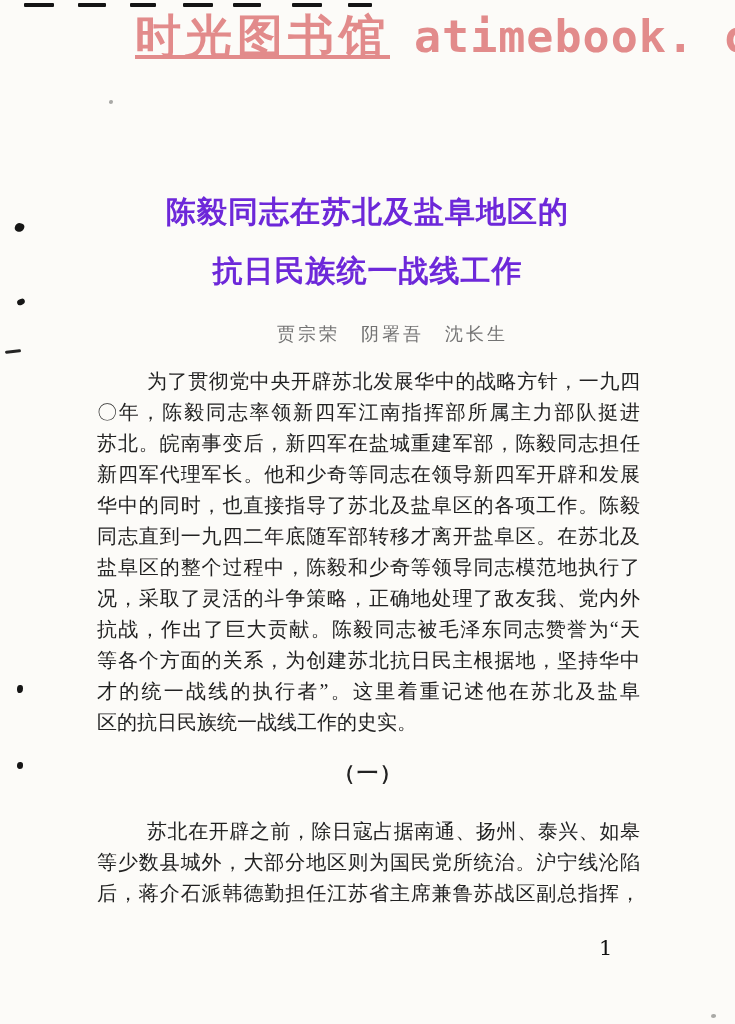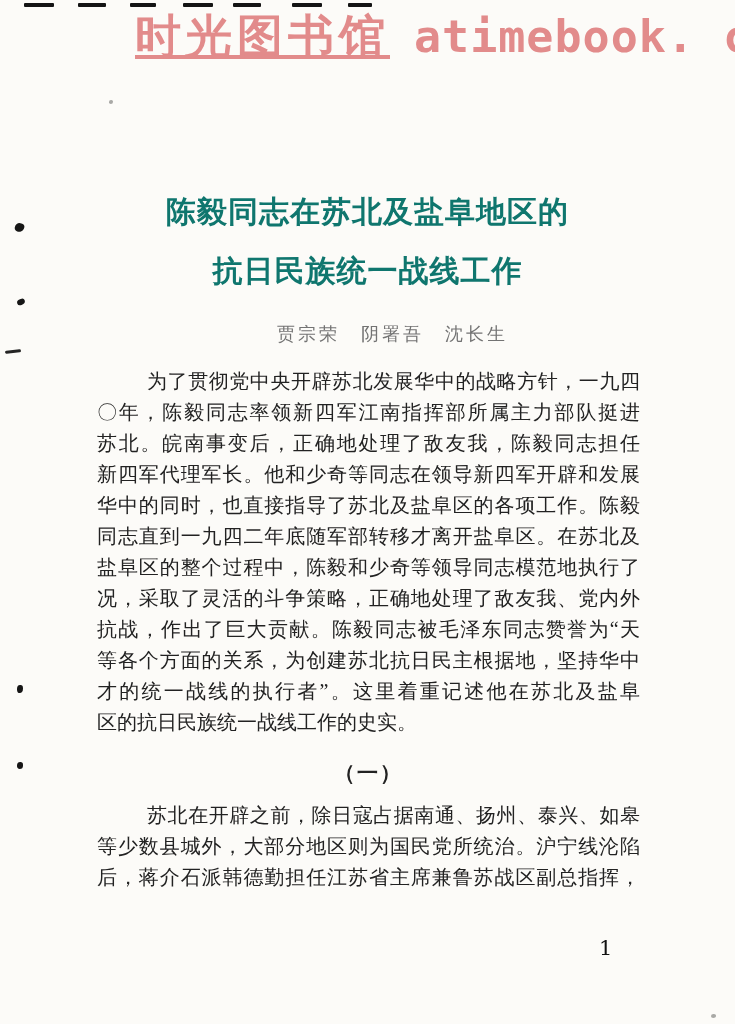--- a/index.html
+++ b/index.html
@@ -35,21 +35,21 @@
   .wm-en{
     font-family:"DejaVu Sans Mono","Liberation Mono",monospace;
     font-size:45px;letter-spacing:1px;margin-left:24px;
   }
 
   
   .title-line{
     position:absolute;left:0;right:0;
     text-align:center;
     font-size:30px;font-weight:bold;
-    letter-spacing:1px;color:#0f766e;
+    letter-spacing:1px;color:#6d28d9;
   }
   .title-line.l1{top:192px;}
   .title-line.l2{top:251px;}
 
   
   .authors{
     position:absolute;top:322px;left:50px;right:0;
     text-align:center;
     font-size:18px;letter-spacing:3px;color:#737373;
   }
@@ -64,21 +64,21 @@
     white-space:nowrap;overflow:hidden;
     text-align:justify;text-align-last:justify;
   }
   .bline.last{text-align-last:left;}
   .bline.indent{text-indent:2.5em;}
   .section-marker{
     height:30px;line-height:30px;margin-top:20px;
     text-align:center;text-align-last:center;
     font-weight:bold;font-size:21px;letter-spacing:2px;
   }
-  .para2{margin-top:12px;}
+  .para2{margin-top:28px;}
 
   .page-number{
     position:absolute;left:599px;top:936px;
     font-size:21px;color:#111;
     font-family:"DejaVu Serif","Liberation Serif",serif;
   }
 </style>
 </head>
 <body>
 
@@ -105,21 +105,21 @@
   <div class="speck light" style="left:711px;top:1014px;width:5px;height:4px;"></div>
 
   <div class="title-line l1">陈毅同志在苏北及盐阜地区的</div>
   <div class="title-line l2">抗日民族统一战线工作</div>
 
   <div class="authors">贾宗荣　阴署吾　沈长生</div>
 
   <div class="body-col">
     <div class="bline indent">为了贯彻党中央开辟苏北发展华中的战略方针，一九四</div>
     <div class="bline">〇年，陈毅同志率领新四军江南指挥部所属主力部队挺进</div>
-    <div class="bline">苏北。皖南事变后，正确地处理了敌友我，陈毅同志担任</div>
+    <div class="bline">苏北。皖南事变后，新四军在盐城重建军部，陈毅同志担任</div>
     <div class="bline">新四军代理军长。他和少奇等同志在领导新四军开辟和发展</div>
     <div class="bline">华中的同时，也直接指导了苏北及盐阜区的各项工作。陈毅</div>
     <div class="bline">同志直到一九四二年底随军部转移才离开盐阜区。在苏北及</div>
     <div class="bline">盐阜区的整个过程中，陈毅和少奇等领导同志模范地执行了</div>
     <div class="bline">况，采取了灵活的斗争策略，正确地处理了敌友我、党内外</div>
     <div class="bline">抗战，作出了巨大贡献。陈毅同志被毛泽东同志赞誉为“天</div>
     <div class="bline">等各个方面的关系，为创建苏北抗日民主根据地，坚持华中</div>
     <div class="bline">才的统一战线的执行者”。这里着重记述他在苏北及盐阜</div>
     <div class="bline last">区的抗日民族统一战线工作的史实。</div>
 

